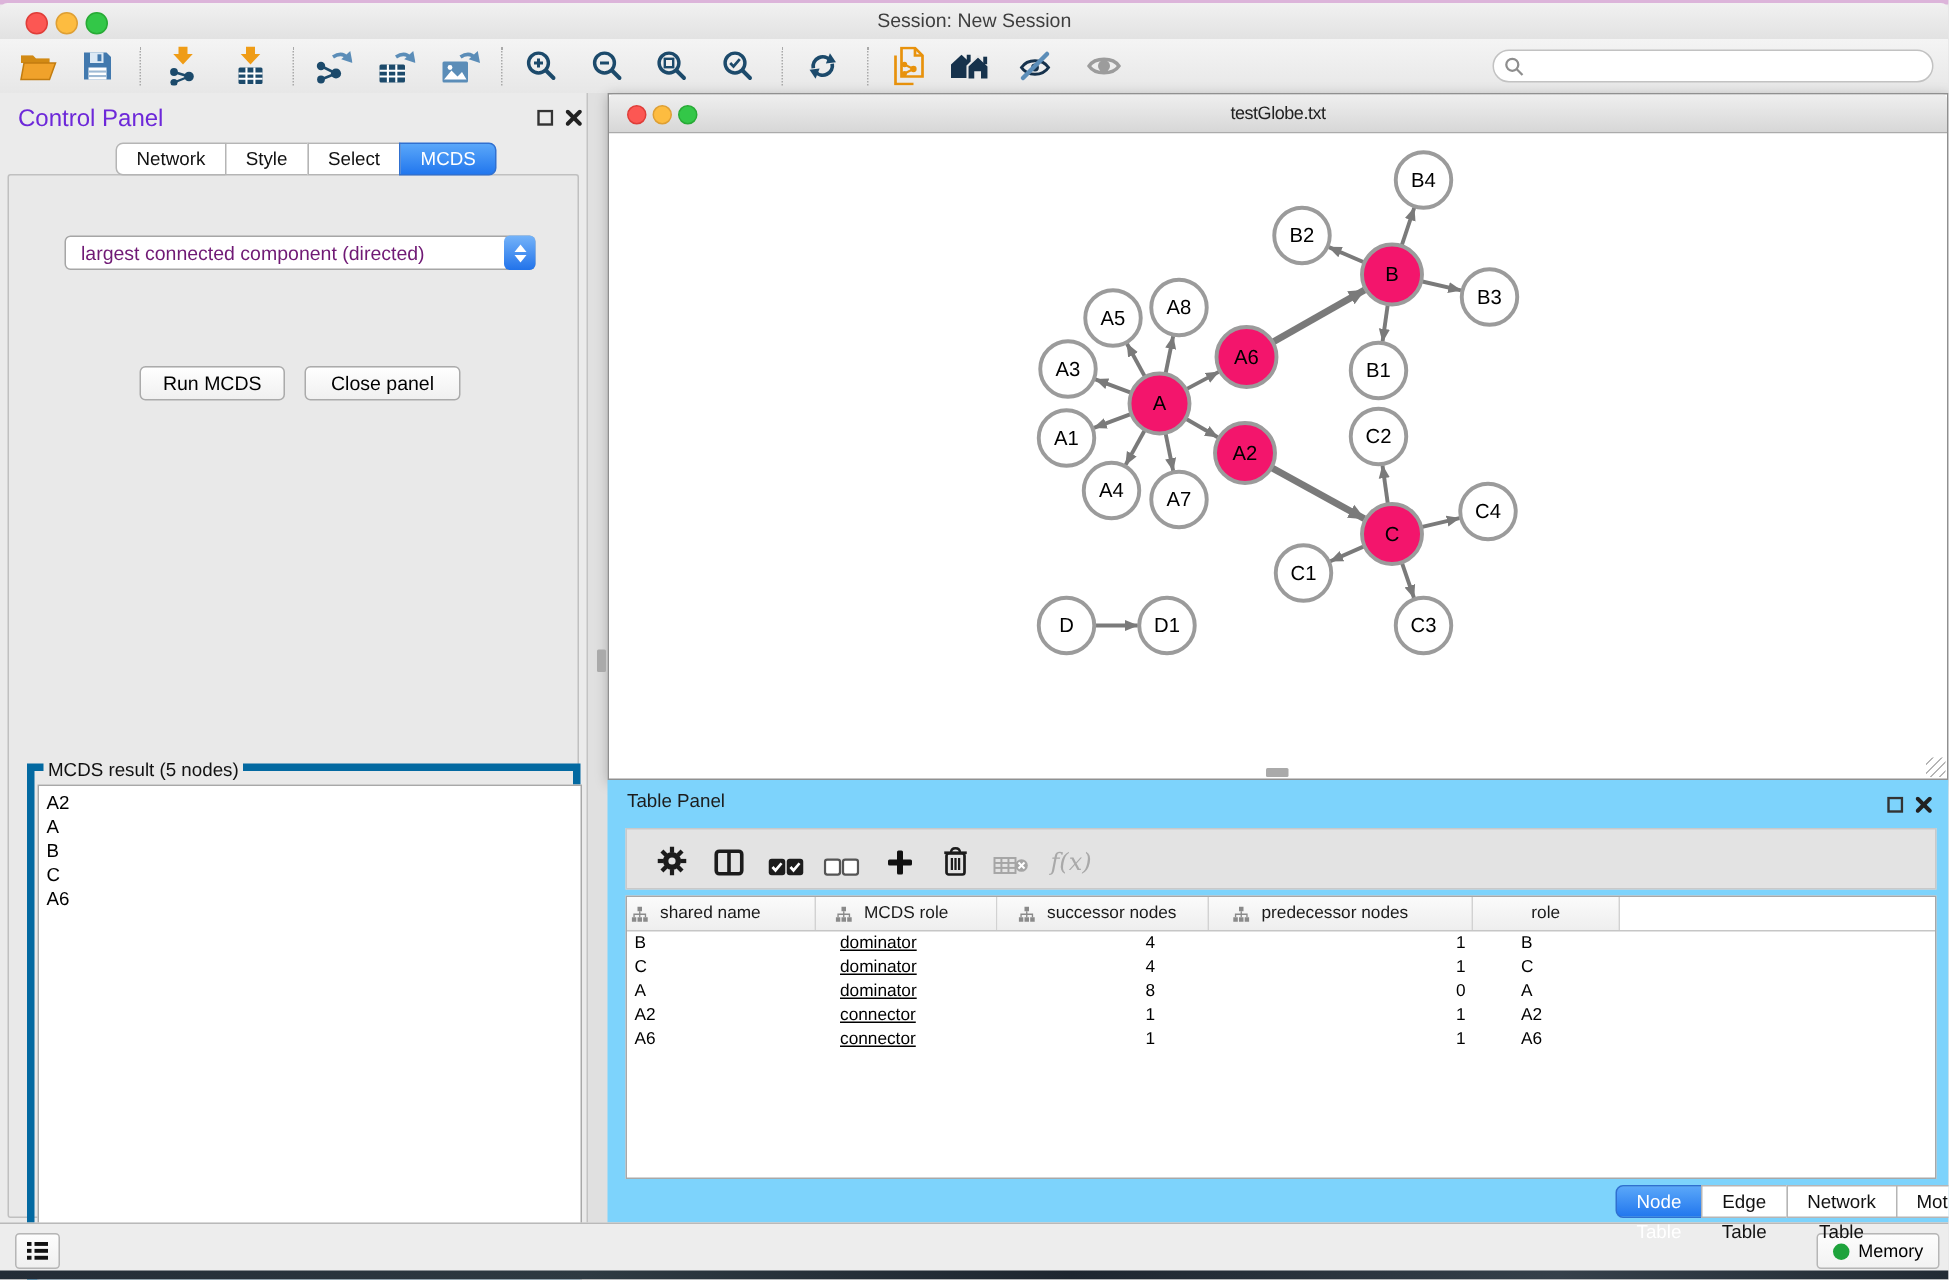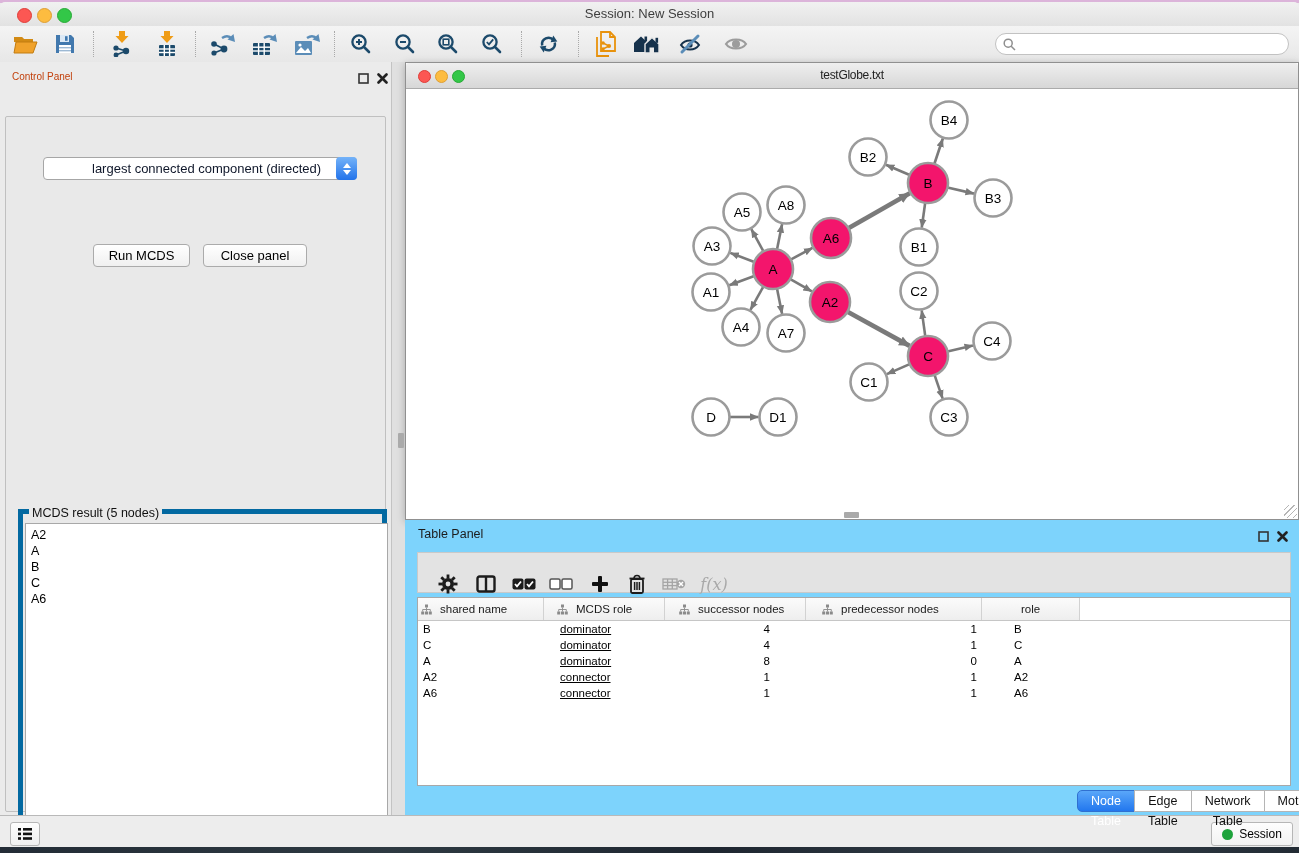--- a/index.html
+++ b/index.html
@@ -25,37 +25,37 @@
   .tb-btn{position:absolute;top:3px;width:36px;height:30px;display:flex;align-items:center;justify-content:center;border-radius:4px;}
   .tb-sep{position:absolute;top:5px;width:0;height:26px;border-left:1px dotted #a9a9a9;}
   #search-box{position:absolute;left:995px;top:7px;width:294px;height:22px;background:#fff;
     border:1px solid #c2c2c2;border-radius:11px;box-sizing:border-box;}
   #search-box svg{position:absolute;left:7px;top:4px;}
   #search-box input{position:absolute;left:24px;top:1px;width:260px;height:18px;border:none;outline:none;font-size:12px;background:transparent;}
   
   #main{left:0;top:62px;width:1299px;height:753px;background:#e0e0e0;}
   
   #control-panel{left:0;top:0;width:391px;height:753px;background:#ebebeb;border-right:1px solid #c3c3c3;}
-  #cp-title{position:absolute;left:12px;top:9px;font-size:10px;color:#c2410c;}
+  #cp-title{position:absolute;left:12px;top:9px;font-size:16px;color:#6d28d9;}
   .panel-ctrl{position:absolute;top:9px;width:14px;height:14px;display:flex;align-items:center;justify-content:center;}
   #cp-float{left:356px;} #cp-close{left:375px;}
   #tp-float{left:851px;} #tp-close{left:870px;}
   .tabstrip{position:absolute;display:flex;z-index:3;}
   .tab{height:20px;line-height:20px;font-size:12.5px;padding:0 13px;background:#fff;
     border:1px solid #b5b5b5;margin-left:-1px;color:#111;text-align:center;}
   .tab.first{border-radius:5px 0 0 5px;margin-left:0;}
   .tab.last{border-radius:0 5px 5px 0;}
   .tab.active{background:linear-gradient(#5aa7f9,#2277ee);color:#fff;border-color:#3070d0;}
   #cp-tabs{left:77px;top:33px;}
   #cp-frame{position:absolute;left:5px;top:54px;width:379px;height:694px;
     border:1px solid #c0c0c0;border-radius:2px;background:#e9e9e9;}
   #opt-label{position:absolute;left:0;top:20px;width:100%;text-align:center;font-size:13px;color:#111;}
   #criterion-combo{position:absolute;left:37px;top:40px;width:314px;height:23px;background:#fff;
     border:1px solid #a6a6a6;border-radius:4px;box-sizing:border-box;}
-  #criterion-combo .combo-text{position:absolute;left:10px;top:3px;font-size:13px;color:#0f172a;white-space:nowrap;margin-left:38px;}
+  #criterion-combo .combo-text{position:absolute;left:10px;top:3px;font-size:13px;color:#701a75;white-space:nowrap;}
   #combo-stepper{position:absolute;right:-1px;top:-1px;width:21px;height:23px;border-radius:4px;
     background:linear-gradient(#74b3f9,#2273ea);display:flex;flex-direction:column;align-items:center;justify-content:center;}
   .chev{width:0;height:0;border-left:4px solid transparent;border-right:4px solid transparent;}
   .chev.up{border-bottom:5px solid #fff;margin-bottom:2px;}
   .chev.down{border-top:5px solid #fff;}
   .aqua-btn{position:absolute;top:127px;height:23px;background:linear-gradient(#ffffff,#f0f0f0);
     border:1px solid #ababab;border-radius:4px;font-size:13px;color:#000;
     display:flex;align-items:center;justify-content:center;box-sizing:border-box;}
   #run-btn{left:87px;width:97px;}
   #closepanel-btn{left:197px;width:104px;}
@@ -83,21 +83,21 @@
   .node-label{font-size:13.5px;fill:#000;text-anchor:middle;font-family:"Liberation Sans",sans-serif;}
   #resize-corner{position:absolute;right:1px;bottom:1px;width:13px;height:13px;
     background:repeating-linear-gradient(135deg,transparent 0 3px,#b5b5b5 3px 4px);}
   .split-handle-v{left:398px;top:371px;width:6px;height:15px;background:#aaa;border-radius:1px;}
   .split-handle-h{left:844px;top:450px;width:15px;height:6px;background:#aaa;border-radius:1px;}
   
   #table-panel{left:405px;top:458px;width:894px;height:295px;background:#7dd3fc;}
   #tp-title{position:absolute;left:13px;top:7px;font-size:12.5px;color:#1c1c1c;}
   #tp-toolbar{position:absolute;left:12px;top:32px;width:874px;height:41px;background:#e3e3e3;
     border:1px solid #c9c9c9;box-sizing:border-box;}
-  .tpt-btn{position:absolute;top:16px;width:32px;height:30px;display:flex;align-items:center;justify-content:center;}
+  .tpt-btn{position:absolute;top:1px;width:32px;height:30px;display:flex;align-items:flex-end;justify-content:center;}
   #fx-btn{font-family:"DejaVu Serif",serif;font-style:italic;font-size:16px;color:#a9a9a9;}
   #node-table{position:absolute;left:12px;top:77px;width:874px;height:189px;background:#fff;
     border:1px solid #a8a8a8;box-sizing:border-box;overflow:hidden;}
   .tbl-header{display:flex;height:22px;border-bottom:1px solid #c6c6c6;font-size:11.5px;color:#1a1a1a;}
   .th{background:linear-gradient(#fbfbfb,#eeeeee);border-right:1px solid #d2d2d2;
     display:flex;align-items:center;box-sizing:border-box;overflow:hidden;white-space:nowrap;}
   .th svg{margin-right:8px;flex:none;}
   .th.c0{width:126px;padding-left:3px;}
   .th.c1{width:121px;padding-left:13px;}
   .th.c2{width:141px;padding-left:14px;}
@@ -305,20 +305,26 @@
     <div class="panel-ctrl" id="cp-float">
       <svg width="11" height="11" viewBox="0 0 11 11">
         <rect x="1" y="1" width="9" height="9" fill="none" stroke="#333" stroke-width="1.6"></rect>
         </svg>
     </div>
     <div class="panel-ctrl" id="cp-close">
       <svg width="11" height="11" viewBox="0 0 11 11">
         <line x1="1.5" y1="1.5" x2="9.5" y2="9.5" stroke="#222" stroke-width="2.6" stroke-linecap="round"></line>
         <line x1="9.5" y1="1.5" x2="1.5" y2="9.5" stroke="#222" stroke-width="2.6" stroke-linecap="round"></line>
         </svg>
+    </div>
+    <div class="tabstrip" id="cp-tabs">
+      <div class="tab first">Network</div>
+      <div class="tab">Style</div>
+      <div class="tab">Select</div>
+      <div class="tab last active">MCDS</div>
     </div>
     <div id="cp-frame">
       <div id="criterion-combo">
         <span class="combo-text">largest connected component (directed)</span>
         <span id="combo-stepper">
           <span class="chev up"></span>
             <span class="chev down"></span>
         </span>
       </div>
       <div class="aqua-btn" id="run-btn">Run MCDS</div>
@@ -643,16 +649,16 @@
           <rect x="7" y="2" width="9" height="2.6"></rect>
         <rect x="2" y="6.6" width="3" height="2.6"></rect>
           <rect x="7" y="6.6" width="9" height="2.6"></rect>
         <rect x="2" y="11.2" width="3" height="2.6"></rect>
           <rect x="7" y="11.2" width="9" height="2.6"></rect>
       </g>
     </svg>
   </div>
   <div id="memory-btn">
     <span id="memory-dot"></span>
-    <span>Session</span>
+    <span>Memory</span>
   </div>
 </div>
 <div id="desktop-strip" class="abs"></div>
 
 </body></html>

